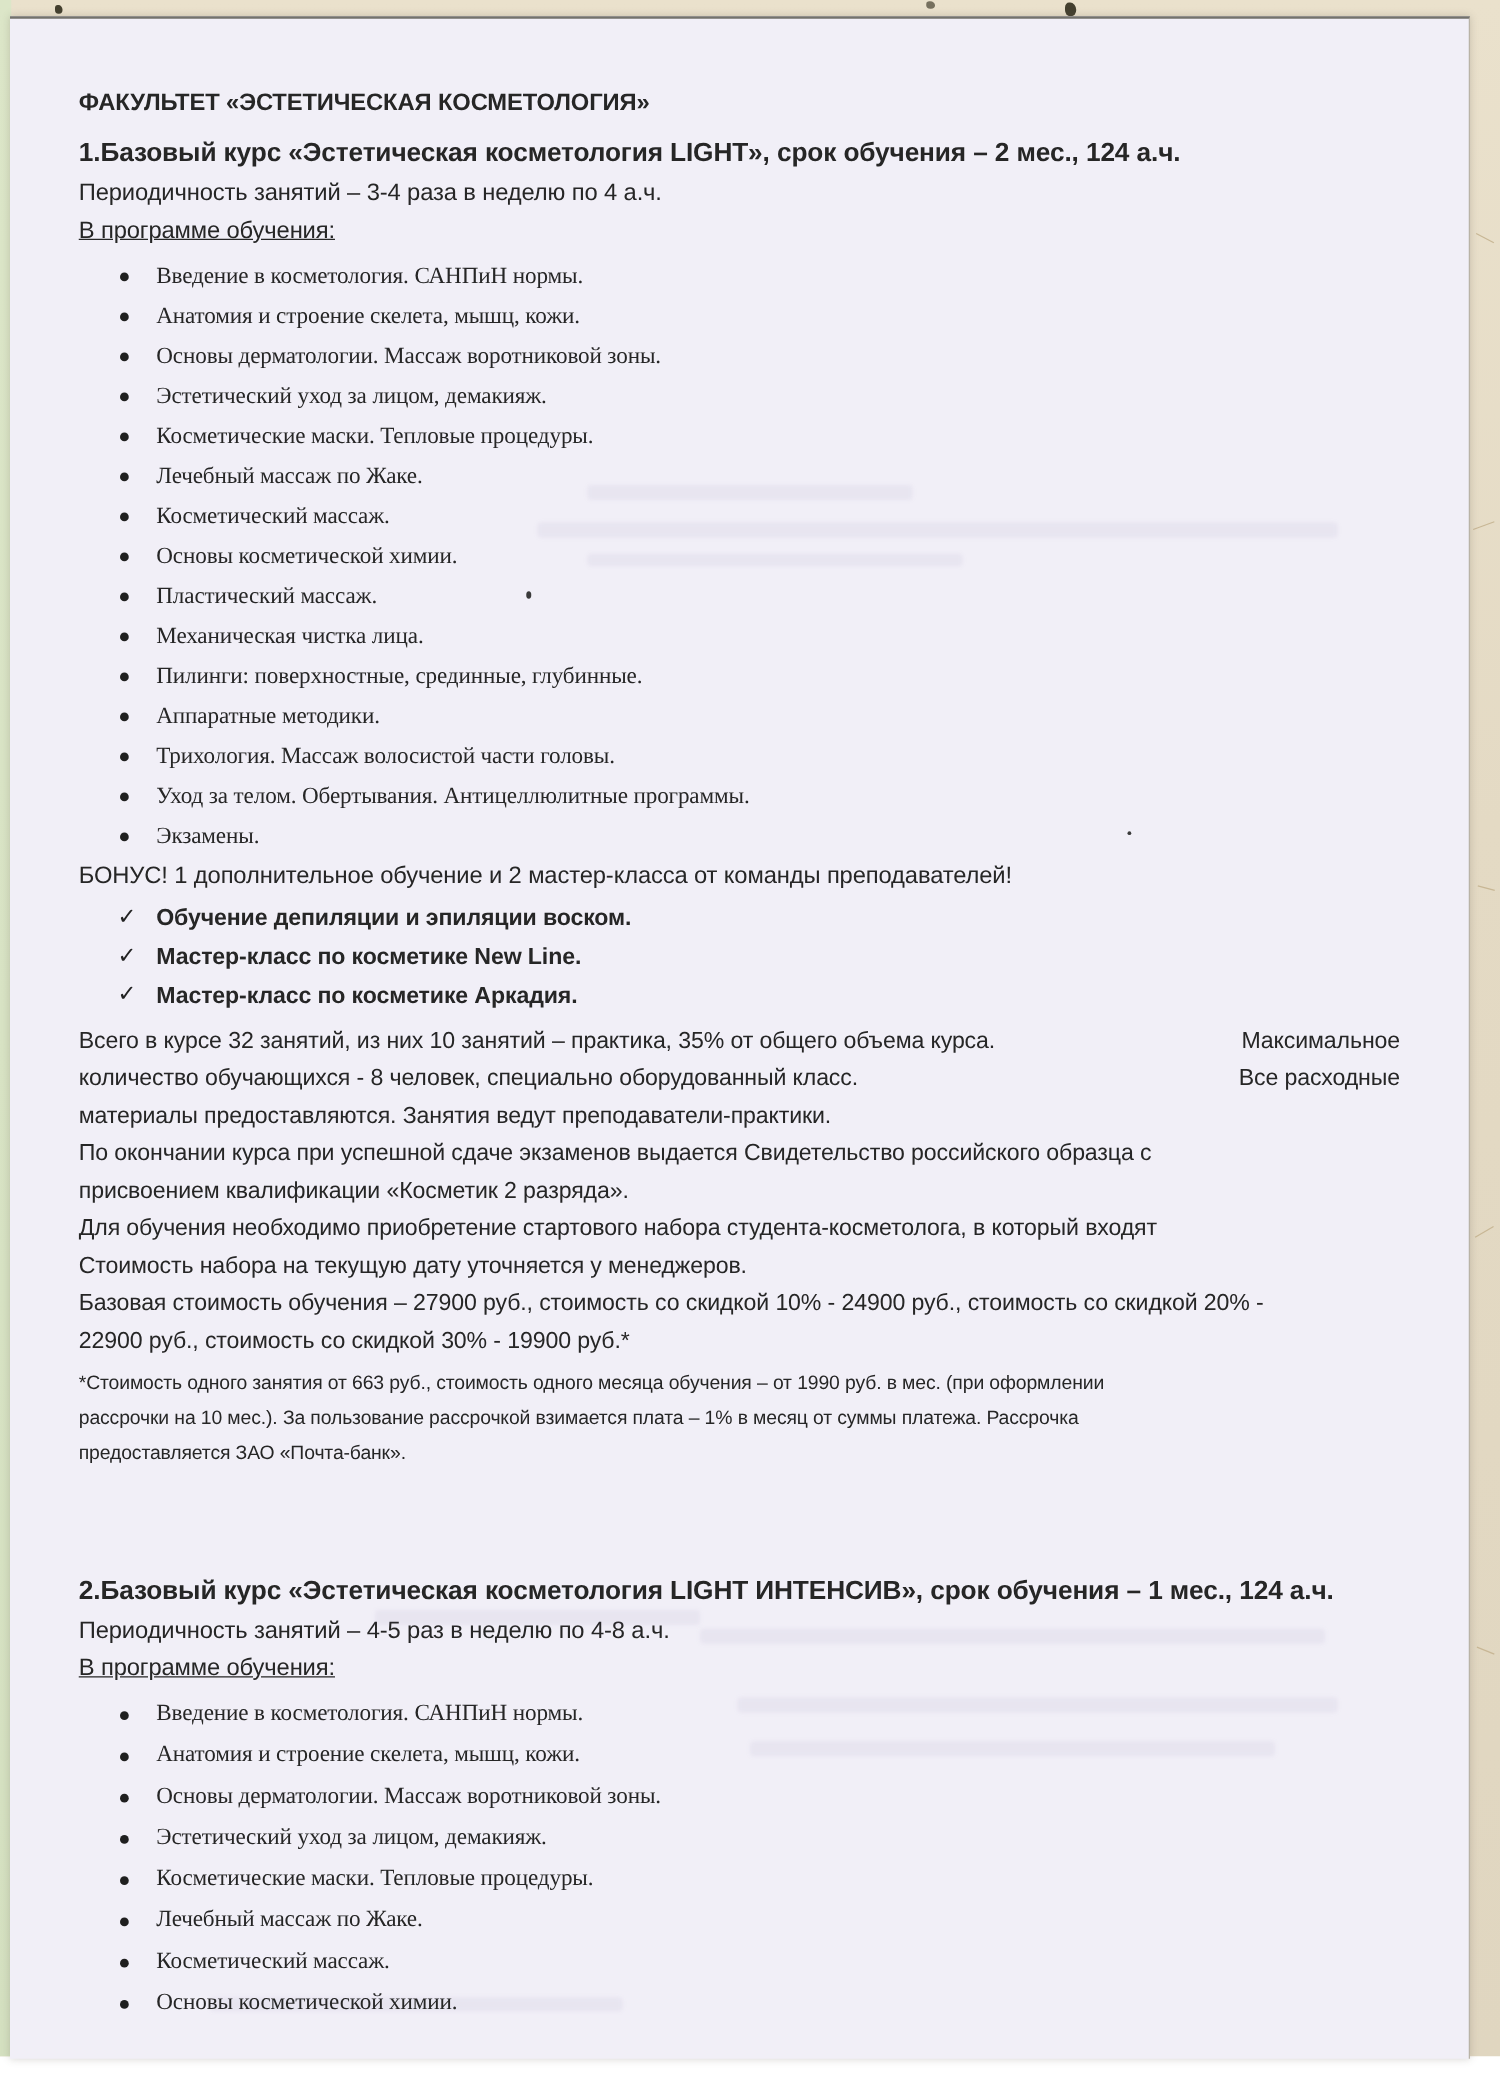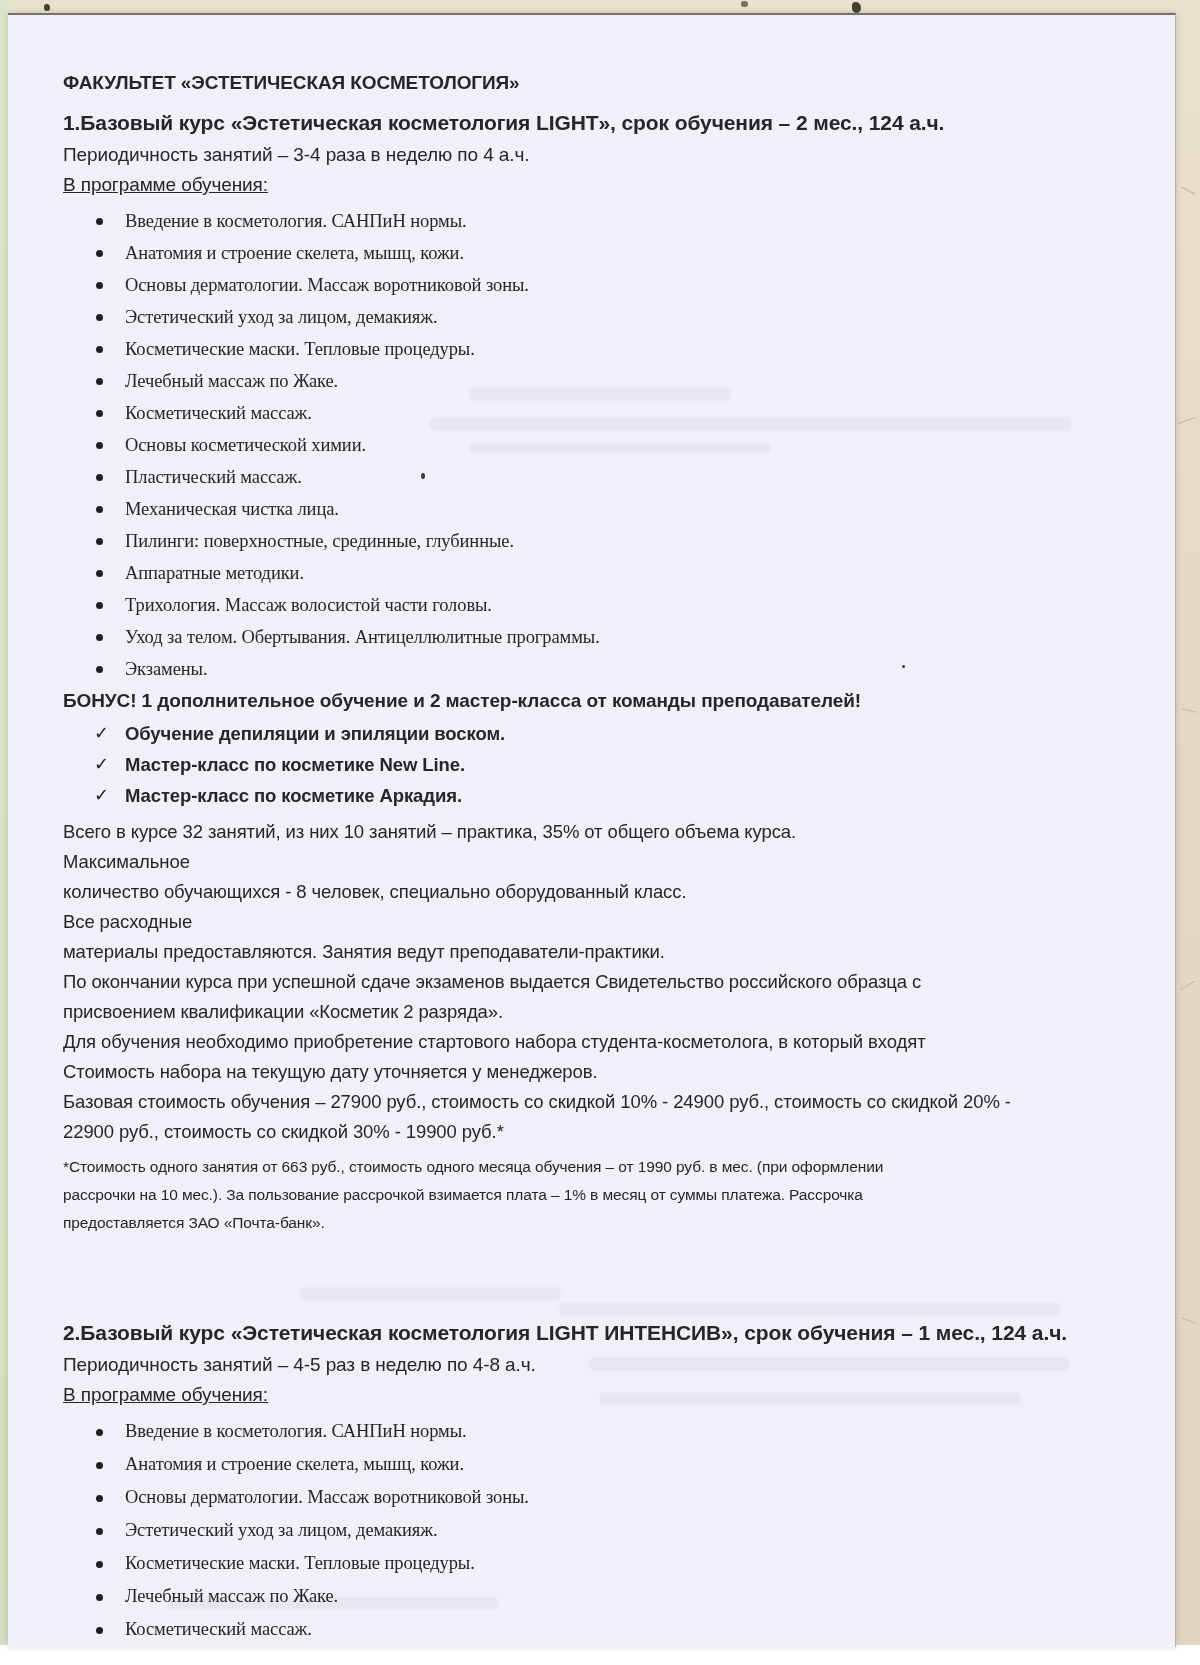--- a/index.html
+++ b/index.html
@@ -24,26 +24,26 @@
   .content{padding:56px 0 0 55px;width:1057px;letter-spacing:-0.1px;}
   .h-faculty{font-size:19px;font-weight:700;line-height:24px;margin:0 0 7px 0;white-space:nowrap;}
   .h-course{font-size:21px;font-weight:700;line-height:24px;margin:16px 0 6px 0;white-space:nowrap;}
   .p-line{font-size:19px;line-height:28px;margin:0;white-space:nowrap;}
   .p-program{text-decoration:underline;margin:2px 0 6px 0;}
   ul.bullets{list-style:none;margin:4px 0 0 0;padding:0;font-family:Liberation Serif, serif;}
   ul.bullets li{position:relative;padding-left:62px;line-height:32px;font-size:18.5px;white-space:nowrap;}
   ul.bullets.tight li{line-height:33px;}
   ul.bullets li .dot{position:absolute;left:33px;top:13px;width:7px;height:7px;border-radius:50%;background:#1f1f1f;}
   ul.bullets.tight li .dot{top:14px;}
-  .bonus-title{font-size:19px;font-weight:700;line-height:26px;margin:3px 0 4px 0;white-space:nowrap;}
+  .bonus-title{font-size:19px;font-weight:400;line-height:26px;margin:3px 0 4px 0;white-space:nowrap;}
   ul.checks{list-style:none;margin:0;padding:0;}
   ul.checks li{position:relative;padding-left:62px;line-height:31px;font-size:18.5px;font-weight:700;white-space:nowrap;}
   ul.checks li .tick{position:absolute;left:31px;top:0;font-weight:400;font-size:18px;color:#222;}
   .info{margin-top:6px;}
-  .info-line{display:flex;justify-content:space-between;font-size:18.5px;line-height:30px;white-space:nowrap;width:1057px;flex-direction:column;}
+  .info-line{display:flex;justify-content:space-between;font-size:18.5px;line-height:30px;white-space:nowrap;width:1057px;}
   .info-line .right{}
   .footnote{margin-top:6px;}
   .footnote .p-line{font-size:15.5px;line-height:28px;}
   .gap{height:68px;}
   
   .speck{position:absolute;background:#44402f;border-radius:40% 60% 50% 50%;}
   .scratch{position:absolute;background:#c8b795;height:1px;}
   .ghost{position:absolute;background:rgba(110,100,150,0.07);filter:blur(1.5px);border-radius:3px;}
   .inkdot{position:absolute;background:#3a3a3a;border-radius:50%;}
 </style>

